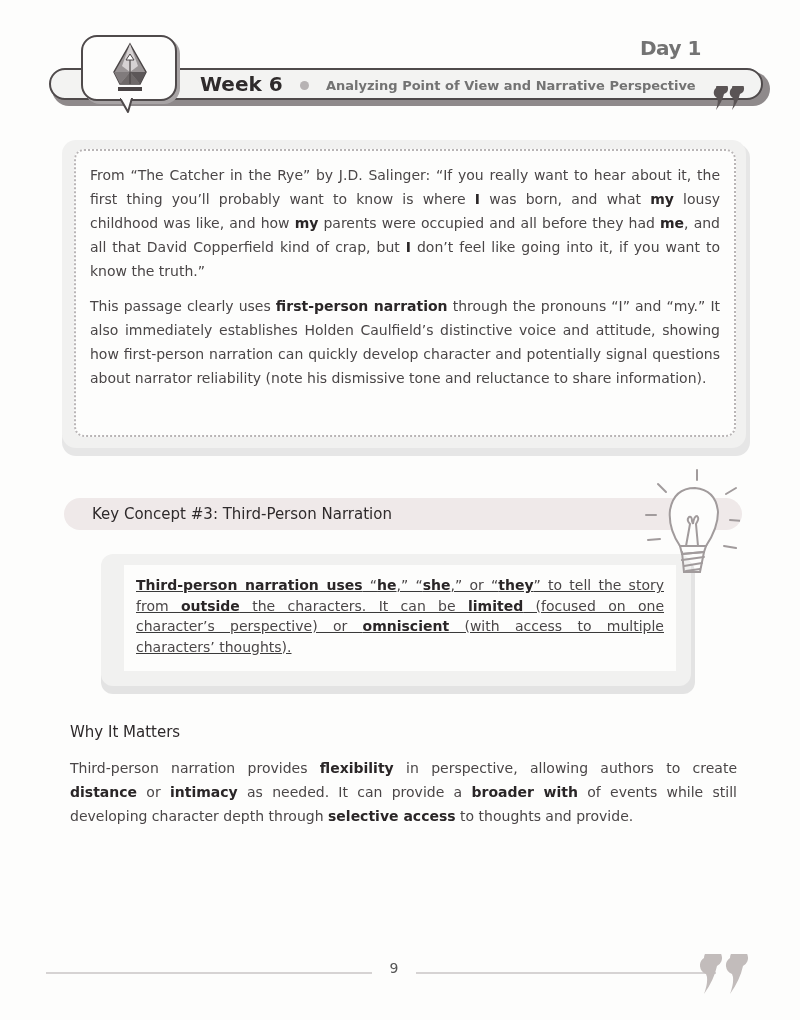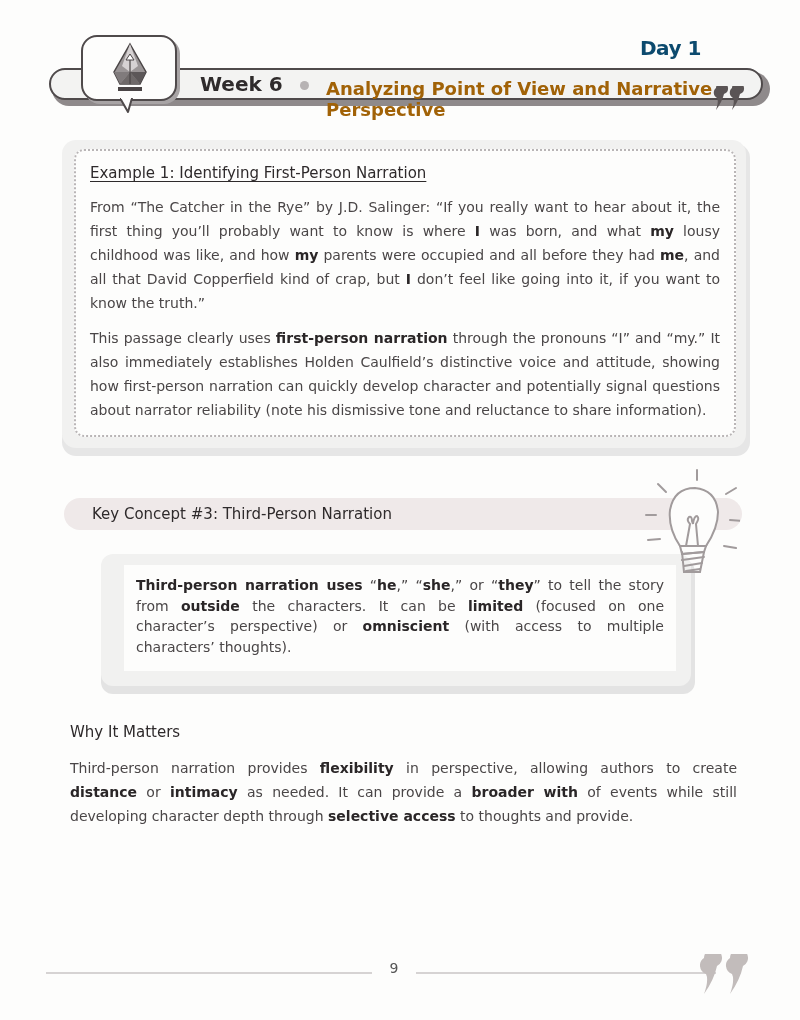--- a/index.html
+++ b/index.html
@@ -5,21 +5,21 @@
   html, body { margin: 0; padding: 0; }
   body {
     width: 800px; height: 1020px; position: relative; overflow: hidden;
     background: #fdfdfc;
     font-family: "DejaVu Sans", sans-serif;
     color: #3a3a3a;
   }
   
   .day-label {
     position: absolute; left: 640px; top: 36px;
-    font-size: 20px; font-weight: bold; color: #0c4a6e; letter-spacing: -0.5px;
+    font-size: 20px; font-weight: bold; color: #737373; letter-spacing: -0.5px;
   }
   .header-bar-shadow {
     position: absolute; left: 52px; top: 72px; width: 718px; height: 34px;
     border-radius: 17px; background: #8f8a8b;
   }
   .header-bar {
     position: absolute; left: 49px; top: 68px; width: 714px; height: 32px;
     border-radius: 16px; background: #f3f3f2;
     border: 2px solid #4f4a4b; box-sizing: border-box;
   }
@@ -38,21 +38,21 @@
   .week-title {
     position: absolute; left: 200px; top: 72px;
     font-size: 20px; font-weight: bold; color: #2f2b2c;
   }
   .week-dot {
     position: absolute; left: 300px; top: 81px; width: 9px; height: 9px;
     border-radius: 50%; background: #b7b3b4;
   }
   .week-subtitle {
     position: absolute; left: 326px; top: 78px;
-    font-size: 18px; font-weight: bold; color: #a16207;
+    font-size: 13px; font-weight: bold; color: #737373;
   }
   .header-quote { position: absolute; left: 712px; top: 86px; width: 34px; height: 26px; }
 
   
   .example-shadow {
     position: absolute; left: 62px; top: 144px; width: 688px; height: 312px;
     border-radius: 14px; background: #e6e6e6;
   }
   .example-outer {
     position: absolute; left: 62px; top: 140px; width: 684px; height: 308px;
@@ -88,21 +88,21 @@
   .def-shadow {
     position: absolute; left: 101px; top: 560px; width: 594px; height: 134px;
     border-radius: 12px; background: #e3e3e3;
   }
   .def-outer {
     position: absolute; left: 101px; top: 554px; width: 590px; height: 132px;
     border-radius: 12px; background: #f1f1f0;
   }
   .def-inner {
     position: absolute; left: 124px; top: 565px; width: 552px; height: 106px;
-    background: #fdfdfc; box-sizing: border-box; padding: 10px 12px 0 12px;
+    background: #fdfdfc; box-sizing: border-box; padding: 10px 12px 0 12px; text-decoration: underline;
   }
   .def-inner .para { font-size: 14px; line-height: 20.5px; margin: 0; }
 
   
   .why-title {
     position: absolute; left: 70px; top: 723px;
     font-size: 15px; color: #2e2a2b;
   }
   .why-body {
     position: absolute; left: 70px; top: 756px; width: 667px;
@@ -152,21 +152,20 @@
 <div class="week-subtitle">Analyzing Point of View and Narrative Perspective</div>
 
 <svg class="header-quote" viewBox="0 0 34 26">
   <path d="M4 2 a6 6 0 1 1 8 6 q-2 8 -8 16 q3 -8 1 -12 a6 6 0 0 1 -1 -10z" fill="#5a5455"></path>
   <path d="M20 2 a6 6 0 1 1 8 6 q-2 8 -8 16 q3 -8 1 -12 a6 6 0 0 1 -1 -10z" fill="#5a5455"></path>
 </svg>
 
 <div class="example-shadow"></div>
 <div class="example-outer"></div>
 <div class="example-inner">
-  <div class="example-title">Example 1: Identifying First-Person Narration</div>
   <p class="para"><span>From “The Catcher in the Rye” by J.D. Salinger: “If you really want to hear about it, the first thing you’ll probably want to know is where </span><b>I</b><span> was born, and what </span><b>my</b><span> lousy childhood was like, and how </span><b>my</b><span> parents were occupied and all before they had </span><b>me</b><span>, and all that David Copperfield kind of crap, but </span><b>I</b><span> don’t feel like going into it, if you want to know the truth.”</span></p>
   <p class="para"><span>This passage clearly uses </span><b>first-person narration</b><span> through the pronouns “I” and “my.” It also immediately establishes Holden Caulfield’s distinctive voice and attitude, showing how first-person narration can quickly develop character and potentially signal questions about narrator reliability (note his dismissive tone and reluctance to share information).</span></p>
 </div>
 
 <div class="concept-bar"></div>
 <div class="concept-title">Key Concept #3: Third-Person Narration</div>
 
 <div class="def-shadow"></div>
 <div class="def-outer"></div>
 <div class="def-inner">

